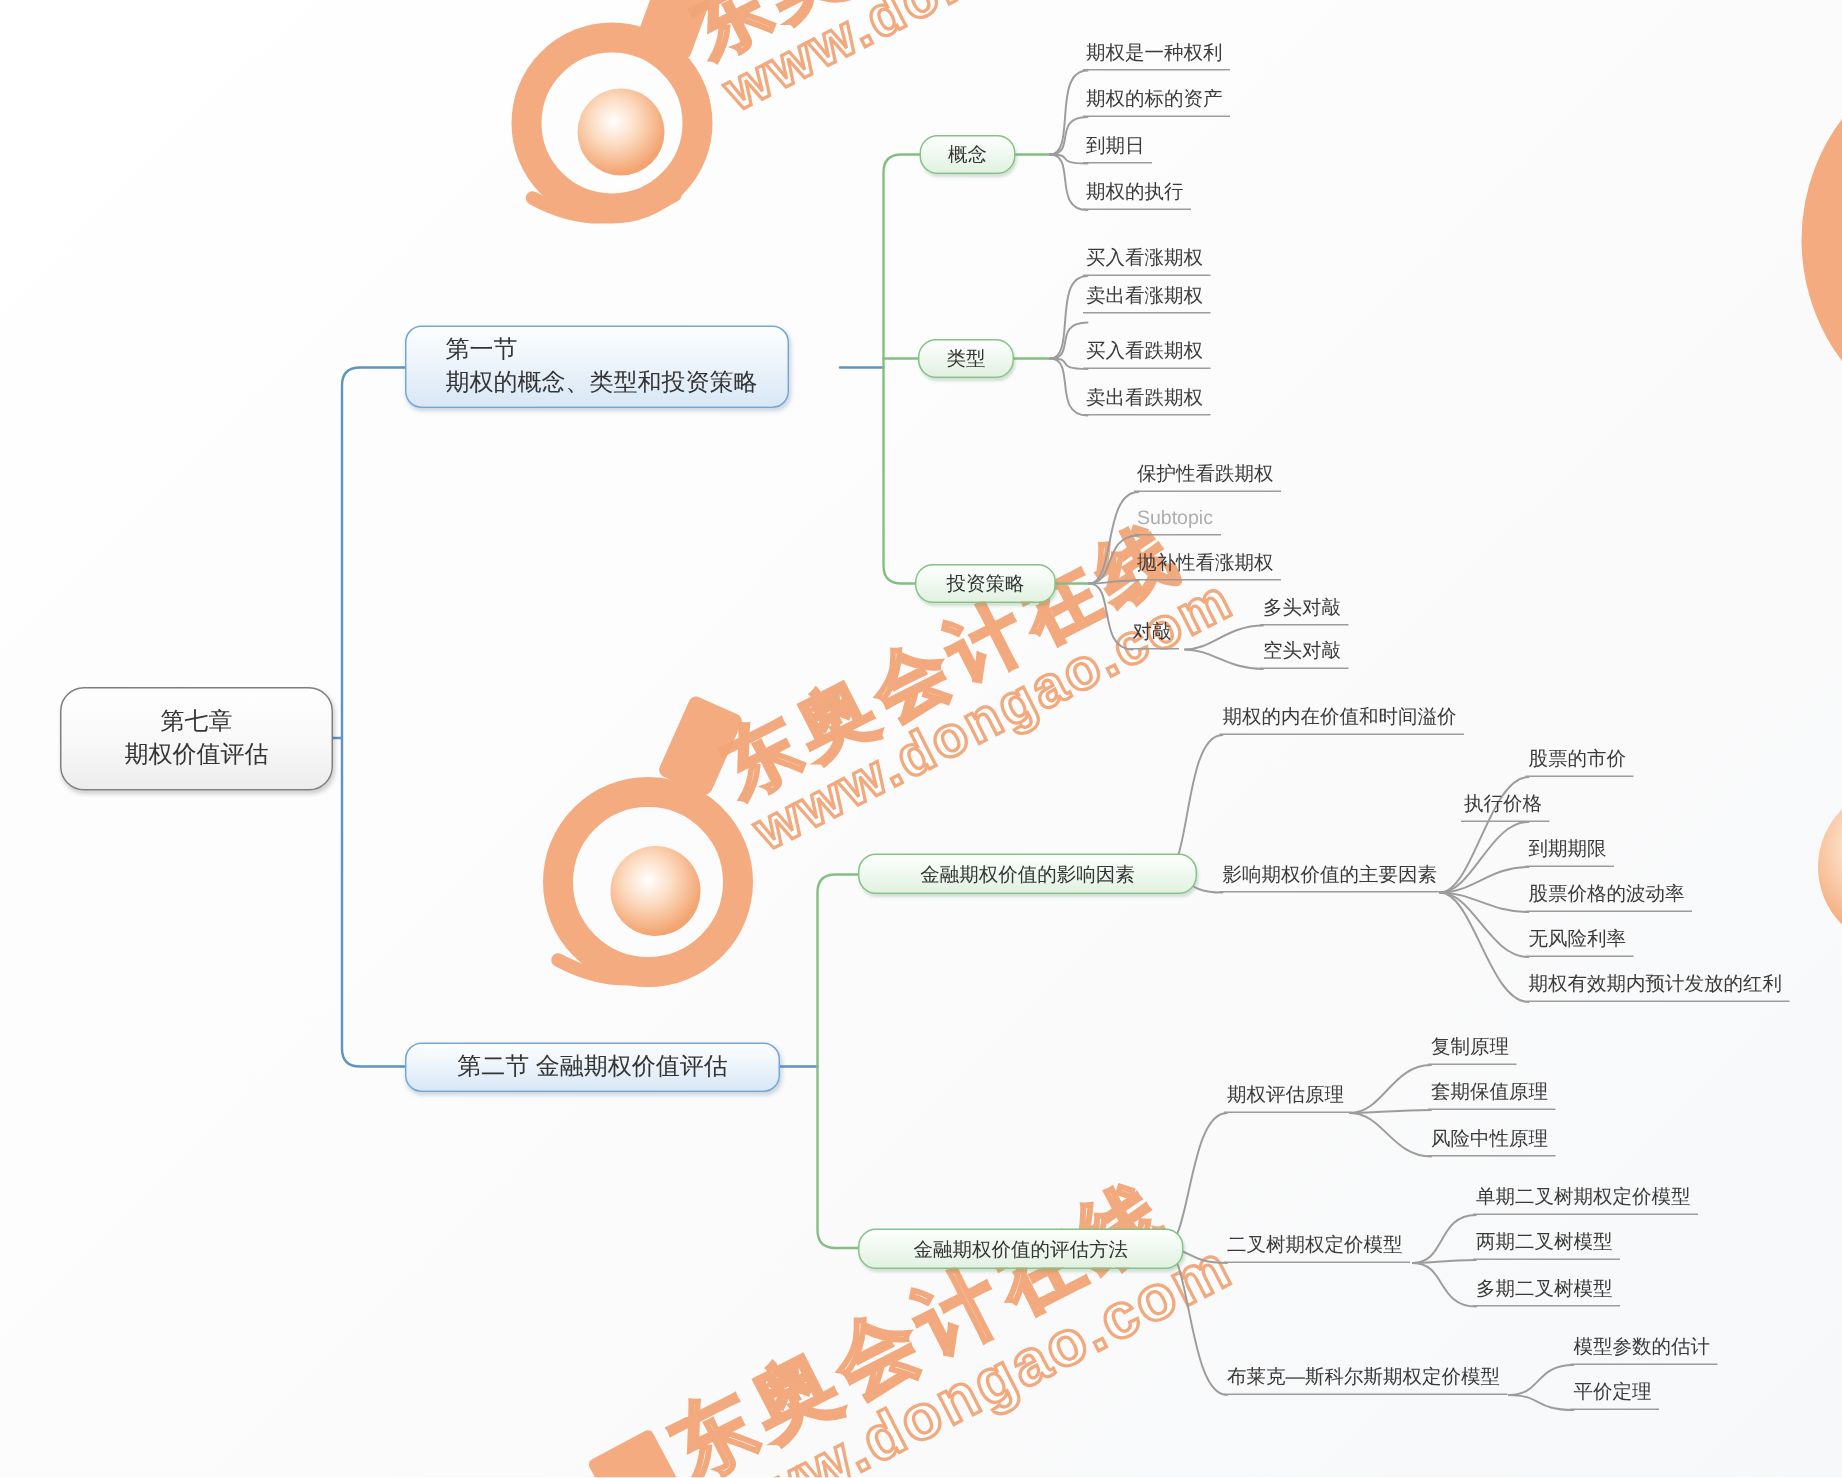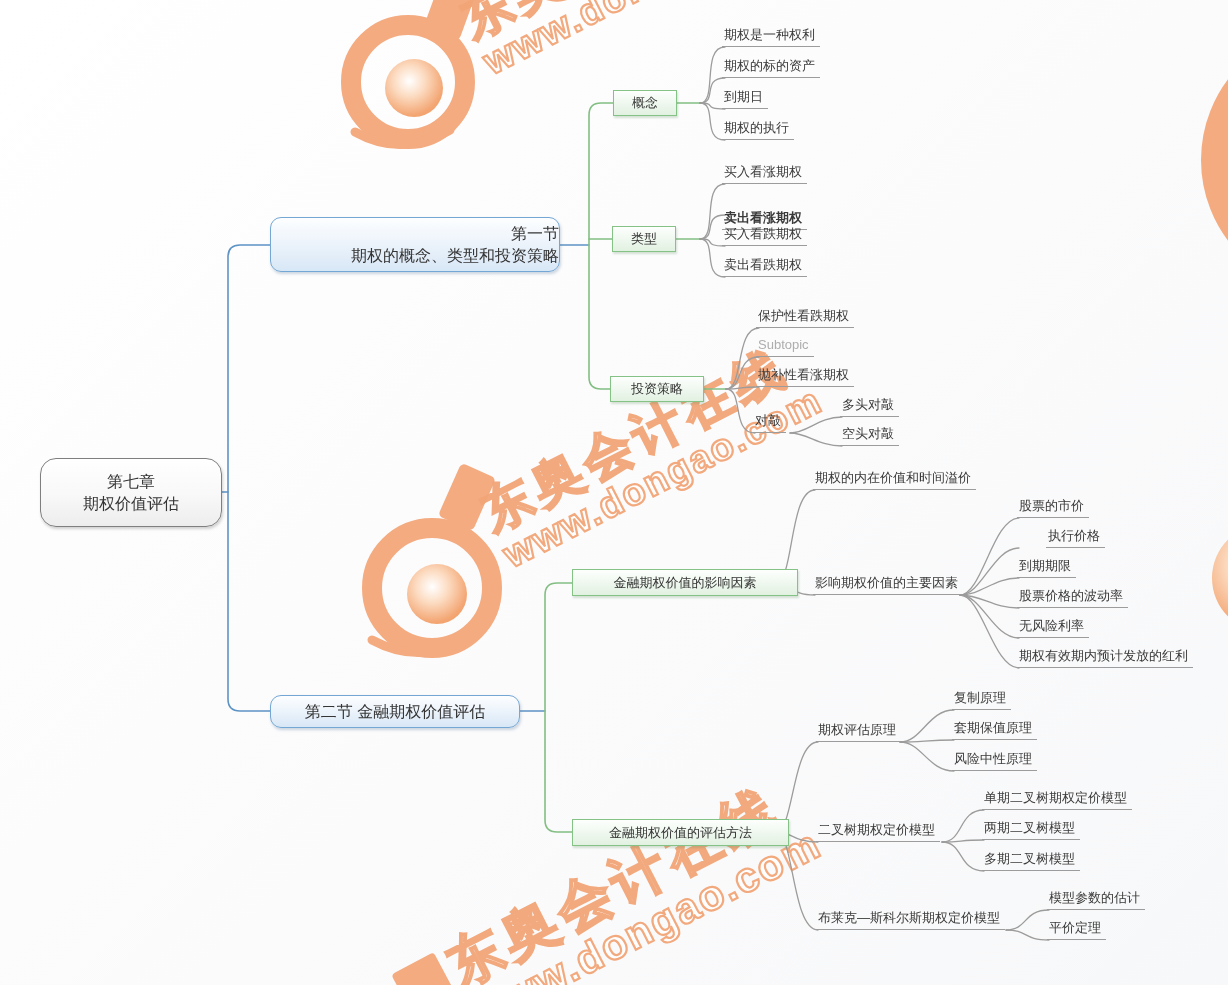--- a/index.html
+++ b/index.html
@@ -28,21 +28,21 @@
   }
   .box-blue{
     border:1.4px solid #74a7d4;border-radius:11px;
     background:linear-gradient(180deg,#fdfeff 0%,#edf4fb 45%,#d8e7f6 100%);
     box-shadow:1px 2px 3px rgba(90,120,155,.30);
     font-size:16px;line-height:22px;
   }
   .box-blue.pad{padding-left:26px;}
   .box-blue.center{text-align:center;}
   .box-green{
-    border:1.3px solid #85c285;border-radius:0;
+    border:1.3px solid #85c285;border-radius:12px;
     background:linear-gradient(180deg,#fdfffd 0%,#eef7ee 55%,#e1f1e1 100%);
     box-shadow:1px 2px 2px rgba(90,140,90,.25);
     font-size:13px;text-align:center;
   }
   
   .leaf{position:absolute;font-size:13px;color:#3a3a3a;white-space:nowrap;
         line-height:17px;padding:0 5px 3px 2px;border-bottom:1.2px solid #9c9c9c;}
   .leaf.muted{color:#adadad;}
 </style>
 </head>
@@ -157,21 +157,21 @@
       <path d="M1006 930 C1028 930 1023 910 1049 910"></path>
       <path d="M1006 930 C1028 930 1023 940 1049 940"></path>
     </g>
   </svg>
 
   <div class="node box-root" style="left:40px;top:458px;width:182px;height:69px;">
     <div>第七章</div>
     <div>期权价值评估</div>
   </div>
 
-  <div class="node box-blue pad" style="left:270px;top:217px;width:290px;height:55px;text-align:right;">
+  <div class="node box-blue pad" style="left:270px;top:217px;width:256px;height:55px;">
     <div>第一节</div>
     <div>期权的概念、类型和投资策略</div>
   </div>
 
   <div class="node box-blue center" style="left:270px;top:695px;width:250px;height:33px;">
     <div>第二节 金融期权价值评估</div>
   </div>
 
   <div class="node box-green" style="left:613px;top:90px;width:64px;height:26px;">
     <div>概念</div>
@@ -188,35 +188,35 @@
   <div class="node box-green" style="left:572px;top:819px;width:217px;height:27px;">
     <div>金融期权价值的评估方法</div>
   </div>
 
   <div class="leaf" style="left:722px;top:26px;">期权是一种权利</div>
   <div class="leaf" style="left:722px;top:57px;">期权的标的资产</div>
   <div class="leaf" style="left:722px;top:88px;">到期日</div>
   <div class="leaf" style="left:722px;top:119px;">期权的执行</div>
 
   <div class="leaf" style="left:722px;top:163px;">买入看涨期权</div>
-  <div class="leaf" style="left:722px;top:209px;font-weight:bold;">卖出看涨期权</div>
+  <div class="leaf" style="left:722px;top:188px;">卖出看涨期权</div>
   <div class="leaf" style="left:722px;top:225px;">买入看跌期权</div>
   <div class="leaf" style="left:722px;top:256px;">卖出看跌期权</div>
 
   <div class="leaf" style="left:756px;top:307px;">保护性看跌期权</div>
   <div class="leaf muted" style="left:756px;top:336px;">Subtopic</div>
   <div class="leaf" style="left:756px;top:366px;">抛补性看涨期权</div>
   <div class="leaf" style="left:753px;top:412px;">对敲</div>
   <div class="leaf" style="left:840px;top:396px;">多头对敲</div>
   <div class="leaf" style="left:840px;top:425px;">空头对敲</div>
 
   <div class="leaf" style="left:813px;top:469px;">期权的内在价值和时间溢价</div>
   <div class="leaf" style="left:813px;top:574px;">影响期权价值的主要因素</div>
   <div class="leaf" style="left:1017px;top:497px;">股票的市价</div>
-  <div class="leaf" style="left:1046px;top:527px;">执行价格</div>
+  <div class="leaf" style="left:974px;top:527px;">执行价格</div>
   <div class="leaf" style="left:1017px;top:557px;">到期期限</div>
   <div class="leaf" style="left:1017px;top:587px;">股票价格的波动率</div>
   <div class="leaf" style="left:1017px;top:617px;">无风险利率</div>
   <div class="leaf" style="left:1017px;top:647px;">期权有效期内预计发放的红利</div>
 
   <div class="leaf" style="left:816px;top:721px;text-align:center;">期权评估原理</div>
   <div class="leaf" style="left:952px;top:689px;">复制原理</div>
   <div class="leaf" style="left:952px;top:719px;">套期保值原理</div>
   <div class="leaf" style="left:952px;top:750px;">风险中性原理</div>
 

